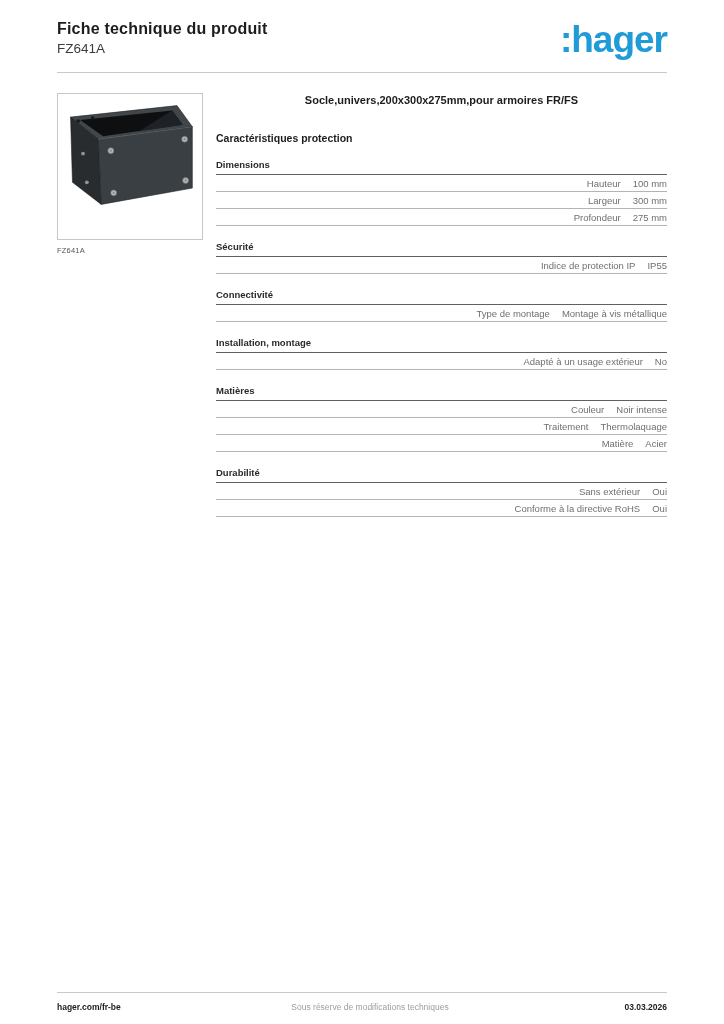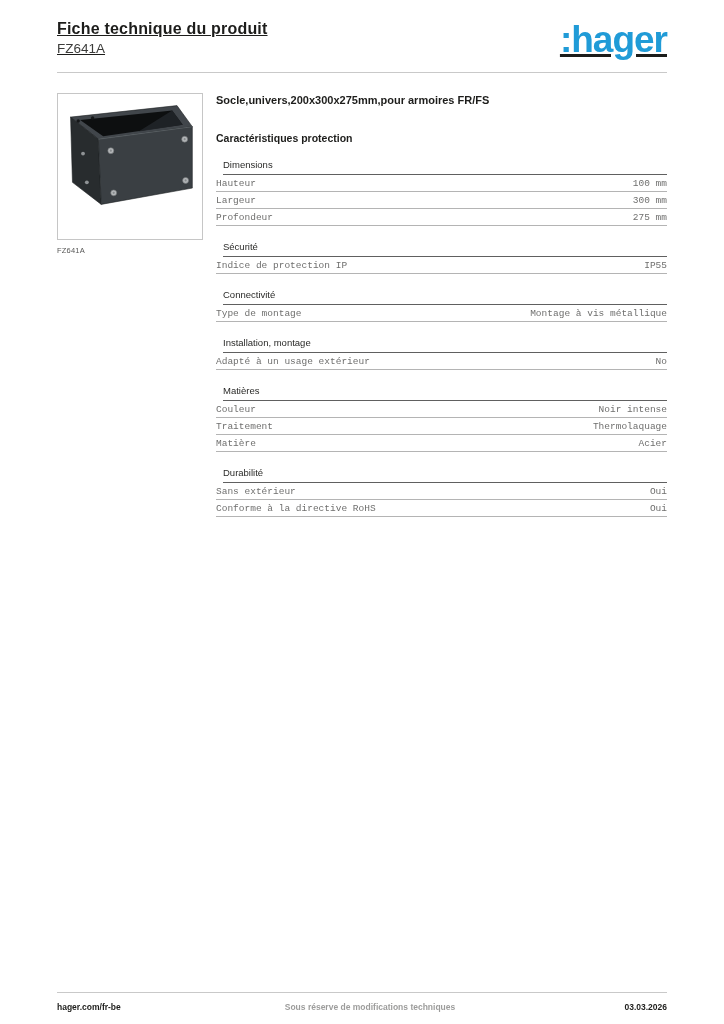--- a/index.html
+++ b/index.html
@@ -10,61 +10,60 @@
     height: 1024px;
     margin: 0 auto;
     background: #ffffff;
     font-family: "Liberation Sans", sans-serif;
     color: #1d1d1b;
     overflow: hidden;
     padding: 20px 57px 0 57px;
   }
 
   
-  .header { display: flex; justify-content: space-between; align-items: flex-start; text-decoration: underline; }
+  .header { display: flex; justify-content: space-between; align-items: flex-start; }
   .page-title { margin: 0; font-size: 16px; font-weight: bold; color: #1d1d1b; letter-spacing: .2px; }
   .product-code { font-size: 13.5px; color: #3c3c3a; margin-top: 3px; }
   .logo { font-size: 37px; font-weight: bold; line-height: 1; letter-spacing: -1px; margin-top: 1px; }
   .head-rule { border: none; border-top: 1px solid #c9c9c9; margin: 14px 0 0 0; }
 
   
   .main { display: flex; margin-top: 20px; }
   .left-col { width: 146px; flex: 0 0 146px; }
   .image-frame { width: 146px; height: 147px; border: 1px solid #c6c6c6; background: #fff; padding: 2px; }
   .image-frame svg { display: block; width: 100%; height: 100%; }
   .image-caption { font-size: 7.5px; color: #575756; margin-top: 6px; letter-spacing: .2px; }
 
   .right-col { flex: 1; margin-left: 13px; min-width: 0; }
-  .product-title { margin: 1px 0 0 0; font-size: 11px; font-weight: bold; color: #1d1d1b; }
+  .product-title { margin: 1px 0 0 0; font-size: 11px; font-weight: bold; color: #1d1d1b; text-align: center; }
   .char-title { margin: 26px 0 0 0; font-size: 10.5px; font-weight: bold; color: #1d1d1b; }
 
   .spec-sections { margin-top: 2px; }
   .spec-section { margin-top: 15px; }
   .spec-heading {
-    font-size: 9.5px; font-weight: normal; color: #2a2a28;
-    padding-bottom: 4px; border-bottom: 1px solid #606060; margin-left: 7px;
+    font-size: 9.5px; font-weight: bold; color: #2a2a28;
+    padding-bottom: 4px; border-bottom: 1px solid #606060;
   }
   .spec-row {
-    display: flex; justify-content: space-between; align-items: baseline;
+    display: flex; justify-content: flex-end; align-items: baseline;
     font-size: 9.5px; color: #6f6f6e;
     padding: 3px 0 2px 0;
     border-bottom: 1px solid #b4b4b4;
-    font-family: Liberation Mono, monospace;
   }
   .spec-label { text-align: left; }
   .spec-value { text-align: right; white-space: nowrap; padding-left: 12px; }
 
   
   .footer { position: absolute; left: 57px; right: 57px; bottom: 12px; }
   .foot-rule { border: none; border-top: 1px solid #c9c9c9; margin: 0 0 9px 0; }
   .footer-row { position: relative; display: flex; justify-content: space-between; font-size: 8.5px; align-items: center; }
   .foot-left, .foot-right { font-weight: bold; color: #1d1d1b; }
   .foot-center {
     position: absolute; left: 16px; right: 0; text-align: center;
-    color: #9d9d9c; font-weight: bold;
+    color: #9d9d9c; font-weight: normal;
   }
 </style>
 </head>
 <body>
 
 <div class="page">
 
   <div class="header">
     <div>
       <h1 class="page-title">Fiche technique du produit</h1>

